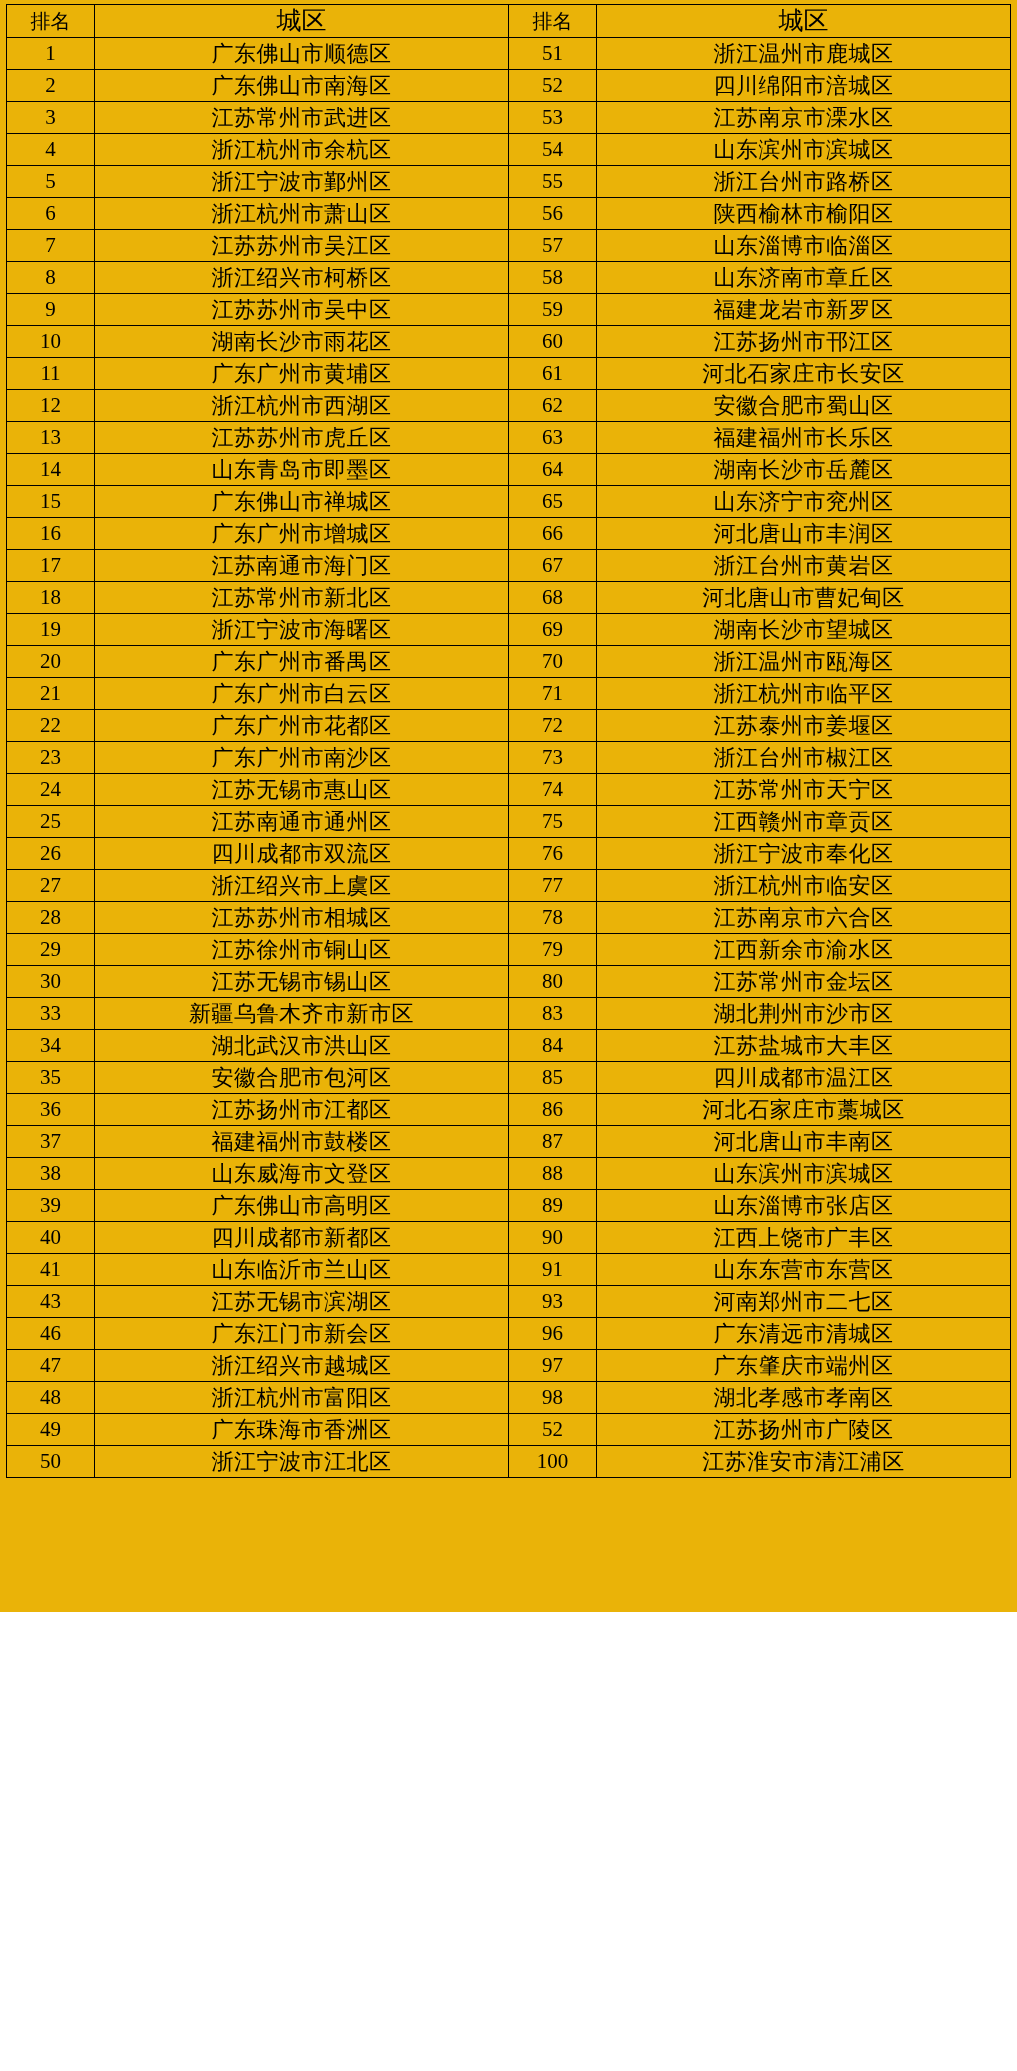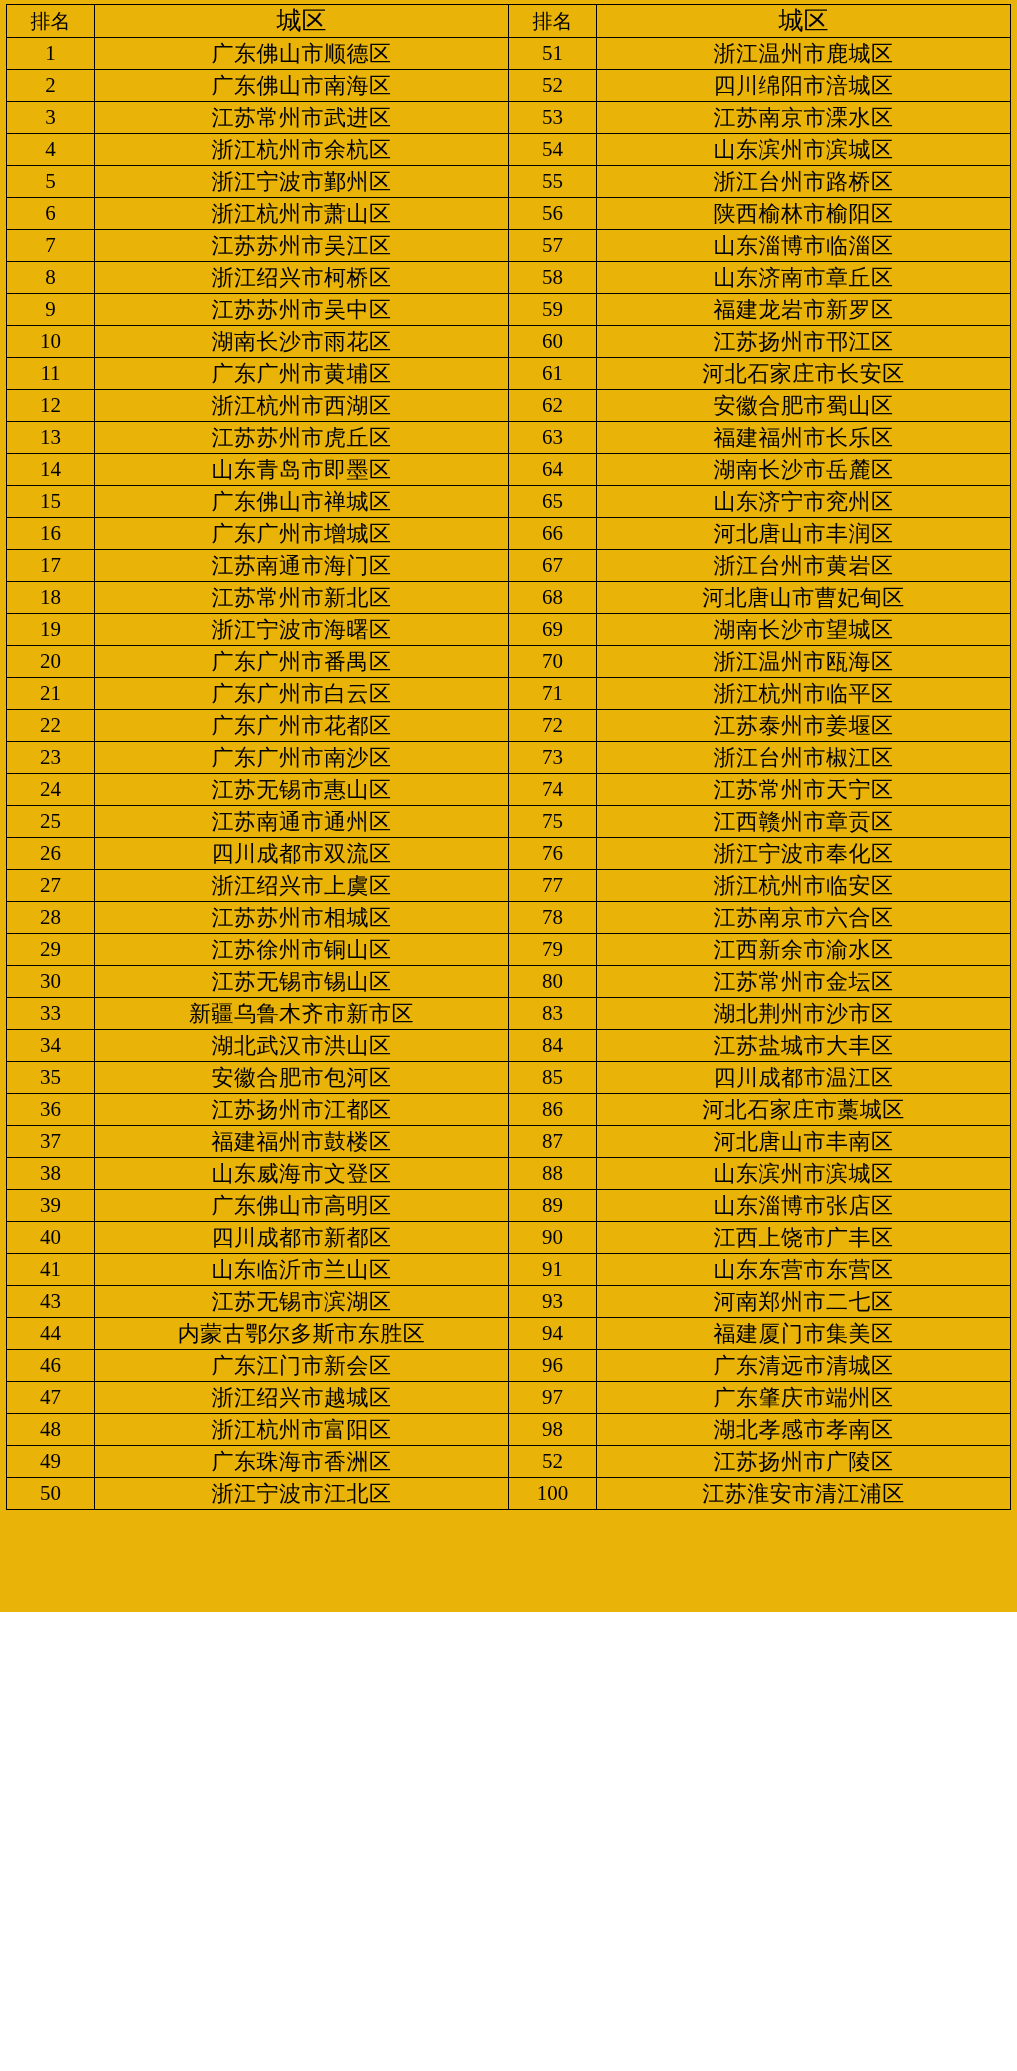--- a/index.html
+++ b/index.html
@@ -307,26 +307,20 @@
           <td class="rank-cell">91</td>
           <td class="name-cell">山东东营市东营区</td>
         </tr>
         <tr>
           <td class="rank-cell">43</td>
           <td class="name-cell">江苏无锡市滨湖区</td>
           <td class="rank-cell">93</td>
           <td class="name-cell">河南郑州市二七区</td>
         </tr>
         <tr>
-          <td class="rank-cell">44</td>
-          <td class="name-cell">内蒙古鄂尔多斯市东胜区</td>
-          <td class="rank-cell">94</td>
-          <td class="name-cell">福建厦门市集美区</td>
-        </tr>
-        <tr>
           <td class="rank-cell">46</td>
           <td class="name-cell">广东江门市新会区</td>
           <td class="rank-cell">96</td>
           <td class="name-cell">广东清远市清城区</td>
         </tr>
         <tr>
           <td class="rank-cell">47</td>
           <td class="name-cell">浙江绍兴市越城区</td>
           <td class="rank-cell">97</td>
           <td class="name-cell">广东肇庆市端州区</td>

